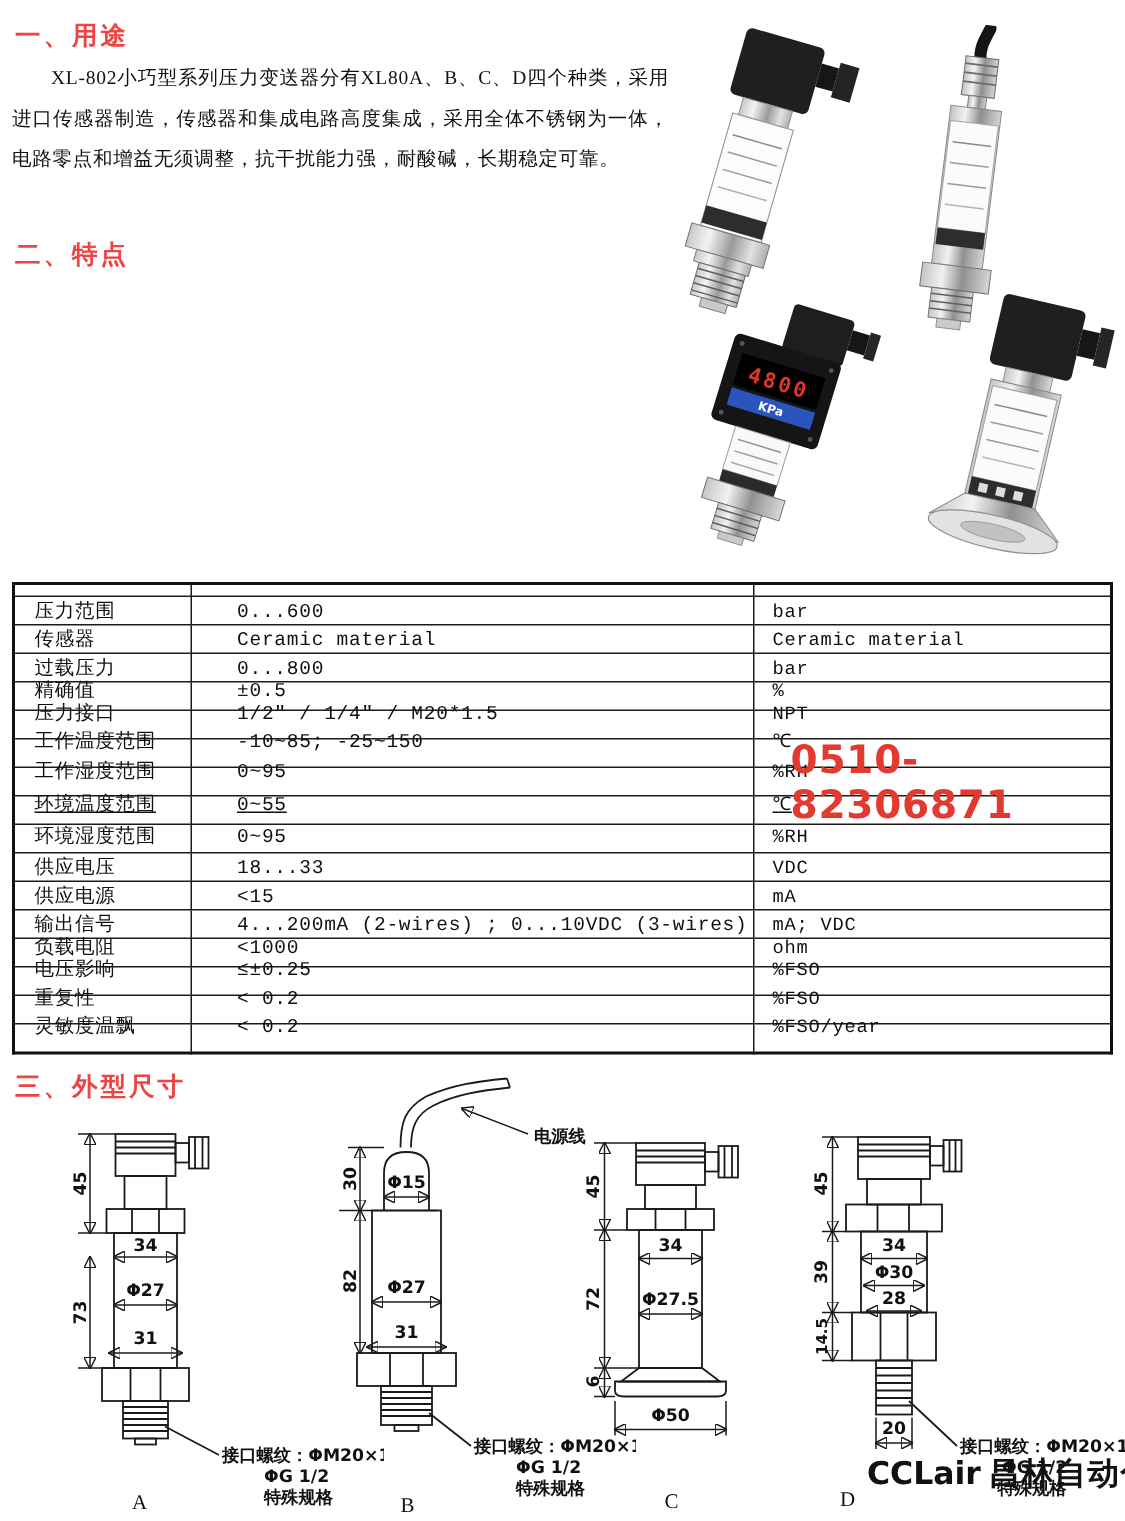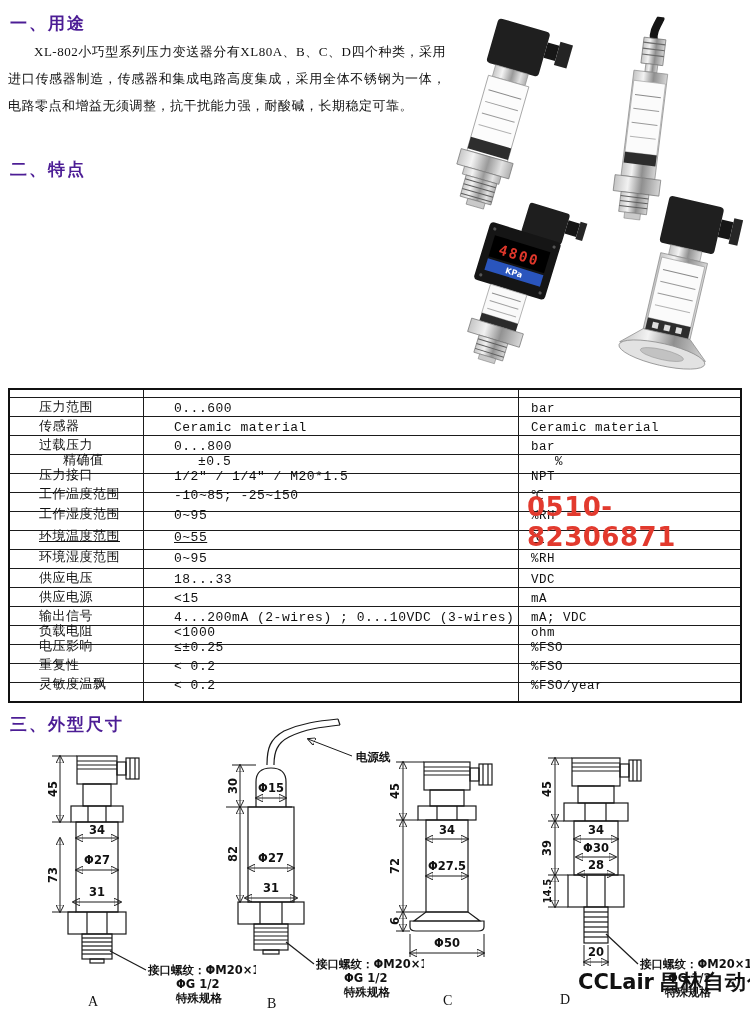--- a/index.html
+++ b/index.html
@@ -1,37 +1,37 @@
 <!DOCTYPE html>
 <html><head>
 <meta charset="utf-8">
 <style>
   html,body{margin:0;padding:0;background:#888;}
   .page{position:relative;width:750px;height:1014px;background:#ffffff;overflow:hidden;
         font-family:"Liberation Serif","DejaVu Serif",serif;color:#111;}
   .abs{position:absolute;}
   .sec-title{font-family:"DejaVu Sans","Liberation Sans",sans-serif;font-weight:800;
-             font-size:17px;letter-spacing:2px;color:#4c1d95;}
+             font-size:17px;letter-spacing:2px;color:#ef4444;}
   #sec1-body{width:438px;font-size:13px;line-height:27px;text-indent:2em;letter-spacing:0.5px;text-align:justify;}
   #features{list-style:none;margin:0;padding:0;font-size:14px;letter-spacing:3px;}
   #features li{line-height:27.5px;}
   #features li::before{content:"·";font-weight:bold;margin-right:8px;letter-spacing:0;}
   
   #spec{border-collapse:collapse;table-layout:fixed;width:734px;background:#fff;}
   #spec td{border:1.2px solid #1b1b1b;height:16px;padding:0;overflow:visible;white-space:nowrap;}
   #spec{border:2px solid #111;}
-  #spec td.c1{width:104px;padding-left:29px;font-size:13px;letter-spacing:1.5px;}
+  #spec td.c1{width:104px;padding-left:13px;font-size:13px;letter-spacing:1.5px;}
   #spec td.c2{width:344px;padding-left:30px;}
   #spec td.c3{padding-left:12px;}
   #spec .cs{display:inline-block;font-family:"Liberation Mono","DejaVu Sans Mono",monospace;
             font-size:13px;letter-spacing:0.5px;}
   #spec td.c3 .cs{font-size:12.5px;}
   #spec tr.sliver td{height:7px;border-bottom:1.2px solid #1b1b1b;}
   
-  #spec tr:nth-child(5) .cs{transform:translateY(-4px);margin-left:24px;}
+  #spec tr:nth-child(5) .cs{transform:translateY(-4px);}
   #spec tr:nth-child(6) .cs{transform:translateY(-8px);}
   #spec tr:nth-child(7) .cs{transform:translateY(-8px);}
   #spec tr:nth-child(8) .cs{transform:translateY(-7px);}
   #spec tr:nth-child(9) .cs{transform:translateY(-4px);text-decoration:underline;}
   #spec tr:nth-child(10) .cs{transform:translateY(-2px);}
   #spec tr:nth-child(14) .cs{transform:translateY(-4px);}
   #spec tr:nth-child(15) .cs{transform:translateY(-8px);}
   #spec tr:nth-child(16) .cs{transform:translateY(-8px);}
   #spec tr:nth-child(17) .cs{transform:translateY(-8px);}
   #spec tr:nth-child(18) .cs{transform:translateY(-8px);}

